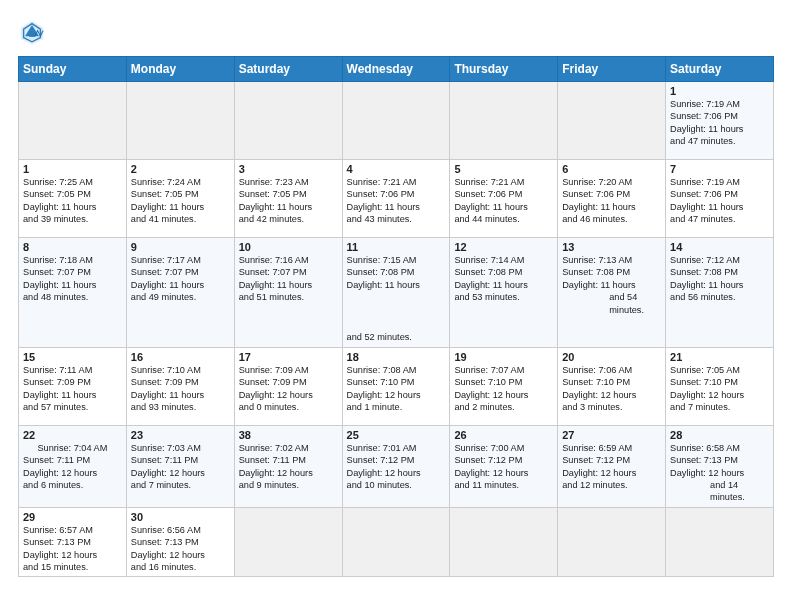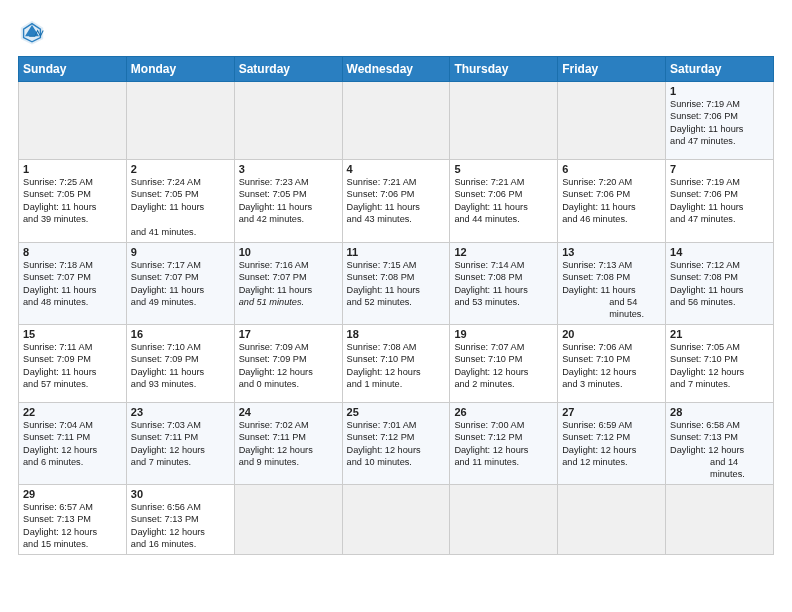--- a/index.html
+++ b/index.html
@@ -158,21 +158,21 @@
             <span style="display: block; line-height: 1.35;">Sunrise: 7:25 AM</span>
             <span style="display: block; line-height: 1.35;">Sunset: 7:05 PM</span>
             <span style="display: block; line-height: 1.35;">Daylight: 11 hours</span>
             <span style="display: block; line-height: 1.35;">and 39 minutes.</span>
           </td>
           <td>
             <span class="day-num">2</span>
             <span style="display: block; line-height: 1.35;">Sunrise: 7:24 AM</span>
             <span style="display: block; line-height: 1.35;">Sunset: 7:05 PM</span>
             <span style="display: block; line-height: 1.35;">Daylight: 11 hours</span>
-            <span style="display: block; line-height: 1.35; margin-top: 13px;">and 41 minutes.</span>
+            <span style="display: block; line-height: 1.35;">and 41 minutes.</span>
           </td>
           <td>
             <span class="day-num">3</span>
             <span style="display: block; line-height: 1.35;">Sunrise: 7:23 AM</span>
             <span style="display: block; line-height: 1.35;">Sunset: 7:05 PM</span>
             <span style="display: block; line-height: 1.35;">Daylight: 11 hours</span>
             <span style="display: block; line-height: 1.35;">and 42 minutes.</span>
           </td>
           <td>
             <span class="day-num">4</span>
@@ -216,28 +216,28 @@
             <span style="display: block; line-height: 1.35;">Sunrise: 7:17 AM</span>
             <span style="display: block; line-height: 1.35;">Sunset: 7:07 PM</span>
             <span style="display: block; line-height: 1.35;">Daylight: 11 hours</span>
             <span style="display: block; line-height: 1.35;">and 49 minutes.</span>
           </td>
           <td>
             <span class="day-num">10</span>
             <span style="display: block; line-height: 1.35;">Sunrise: 7:16 AM</span>
             <span style="display: block; line-height: 1.35;">Sunset: 7:07 PM</span>
             <span style="display: block; line-height: 1.35;">Daylight: 11 hours</span>
-            <span style="display: block; line-height: 1.35; font-style: italic;">and 51 minutes.</span>
+            <span style="display: block; line-height: 1.35;">and 51 minutes.</span>
           </td>
           <td>
             <span class="day-num">11</span>
             <span style="display: block; line-height: 1.35;">Sunrise: 7:15 AM</span>
             <span style="display: block; line-height: 1.35;">Sunset: 7:08 PM</span>
             <span style="display: block; line-height: 1.35;">Daylight: 11 hours</span>
-            <span style="display: block; line-height: 1.35;">and 52 minutes.</span>
+            <span style="display: block; line-height: 1.35; margin-top: 40px;">and 52 minutes.</span>
           </td>
           <td>
             <span class="day-num">12</span>
             <span style="display: block; line-height: 1.35;">Sunrise: 7:14 AM</span>
             <span style="display: block; line-height: 1.35;">Sunset: 7:08 PM</span>
             <span style="display: block; line-height: 1.35;">Daylight: 11 hours</span>
             <span style="display: block; line-height: 1.35;">and 53 minutes.</span>
           </td>
           <td>
             <span class="day-num">13</span>
@@ -301,34 +301,34 @@
             <span class="day-num">21</span>
             <span style="display: block; line-height: 1.35;">Sunrise: 7:05 AM</span>
             <span style="display: block; line-height: 1.35;">Sunset: 7:10 PM</span>
             <span style="display: block; line-height: 1.35;">Daylight: 12 hours</span>
             <span style="display: block; line-height: 1.35;">and 7 minutes.</span>
           </td>
         </tr>
         <tr>
           <td>
             <span class="day-num">22</span>
-            <span style="display: block; line-height: 1.35;">Sunrise: 7:04 AM</span>
+            <span style="display: block; line-height: 1.35; text-align: center;">Sunrise: 7:04 AM</span>
             <span style="display: block; line-height: 1.35;">Sunset: 7:11 PM</span>
             <span style="display: block; line-height: 1.35;">Daylight: 12 hours</span>
             <span style="display: block; line-height: 1.35;">and 6 minutes.</span>
           </td>
           <td>
             <span class="day-num">23</span>
             <span style="display: block; line-height: 1.35;">Sunrise: 7:03 AM</span>
             <span style="display: block; line-height: 1.35;">Sunset: 7:11 PM</span>
             <span style="display: block; line-height: 1.35;">Daylight: 12 hours</span>
             <span style="display: block; line-height: 1.35;">and 7 minutes.</span>
           </td>
           <td>
-            <span class="day-num">24</span>
+            <span class="day-num">38</span>
             <span style="display: block; line-height: 1.35;">Sunrise: 7:02 AM</span>
             <span style="display: block; line-height: 1.35;">Sunset: 7:11 PM</span>
             <span style="display: block; line-height: 1.35;">Daylight: 12 hours</span>
             <span style="display: block; line-height: 1.35;">and 9 minutes.</span>
           </td>
           <td>
             <span class="day-num">25</span>
             <span style="display: block; line-height: 1.35;">Sunrise: 7:01 AM</span>
             <span style="display: block; line-height: 1.35;">Sunset: 7:12 PM</span>
             <span style="display: block; line-height: 1.35;">Daylight: 12 hours</span>

